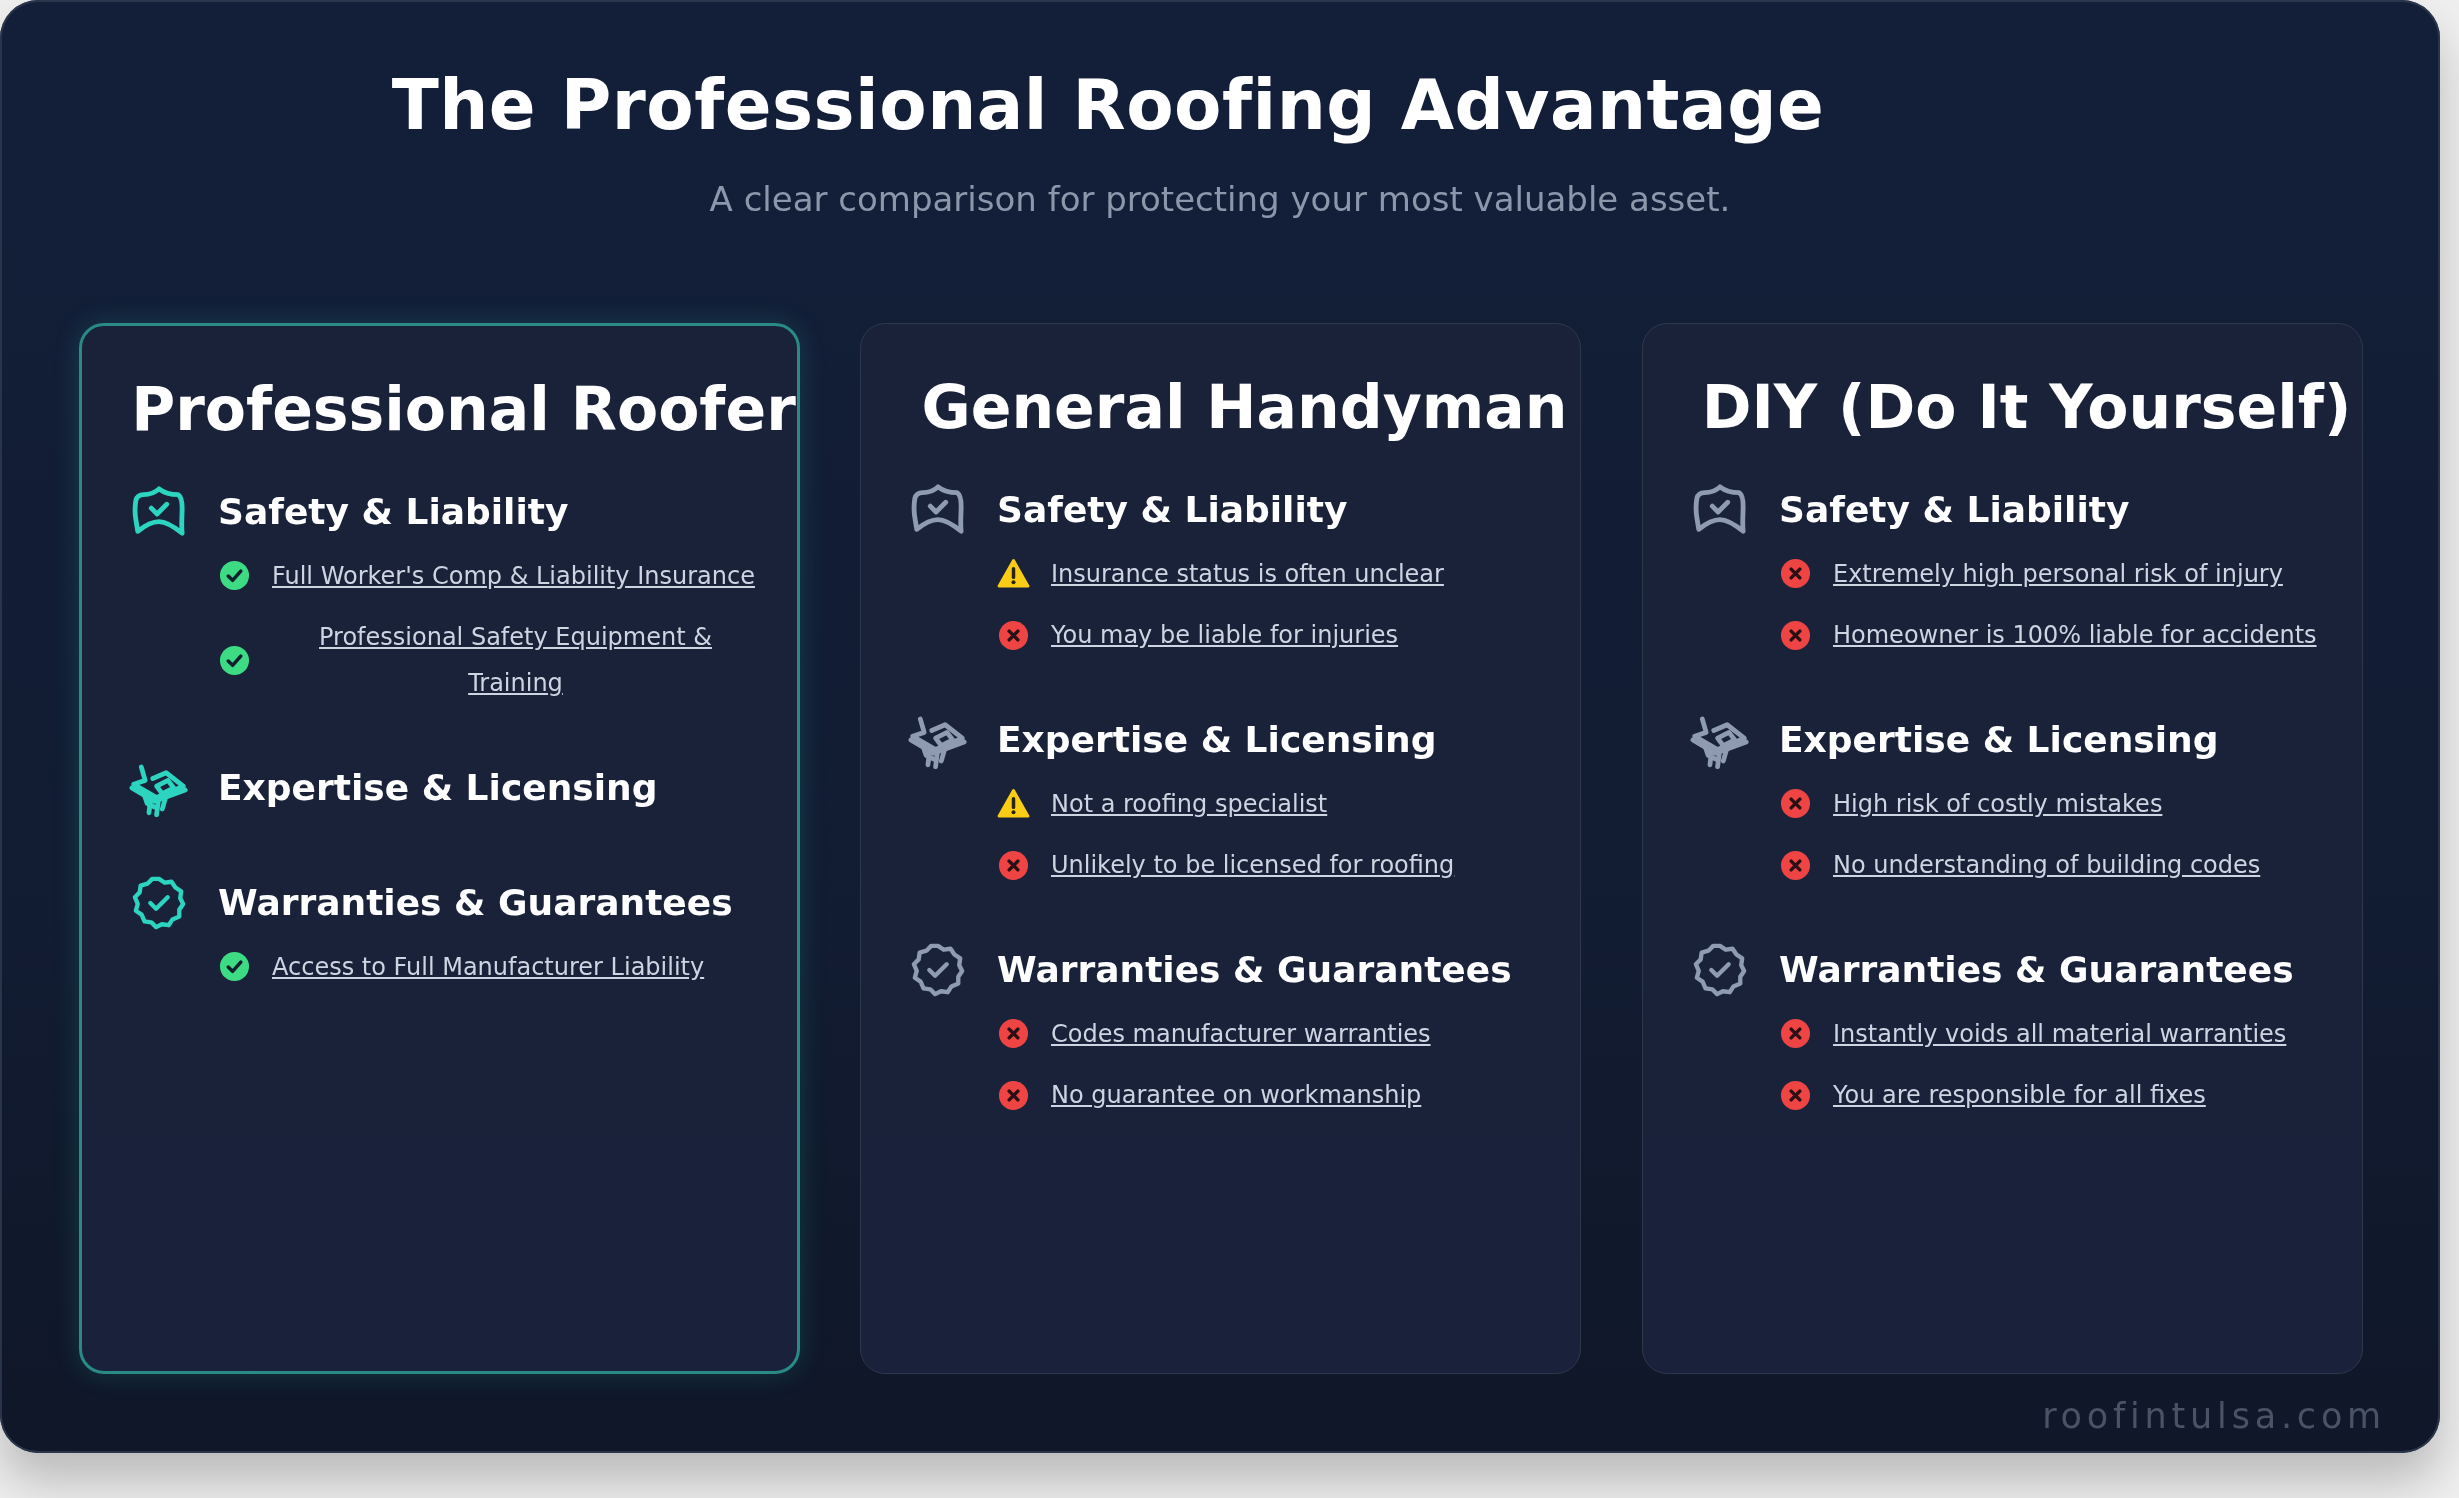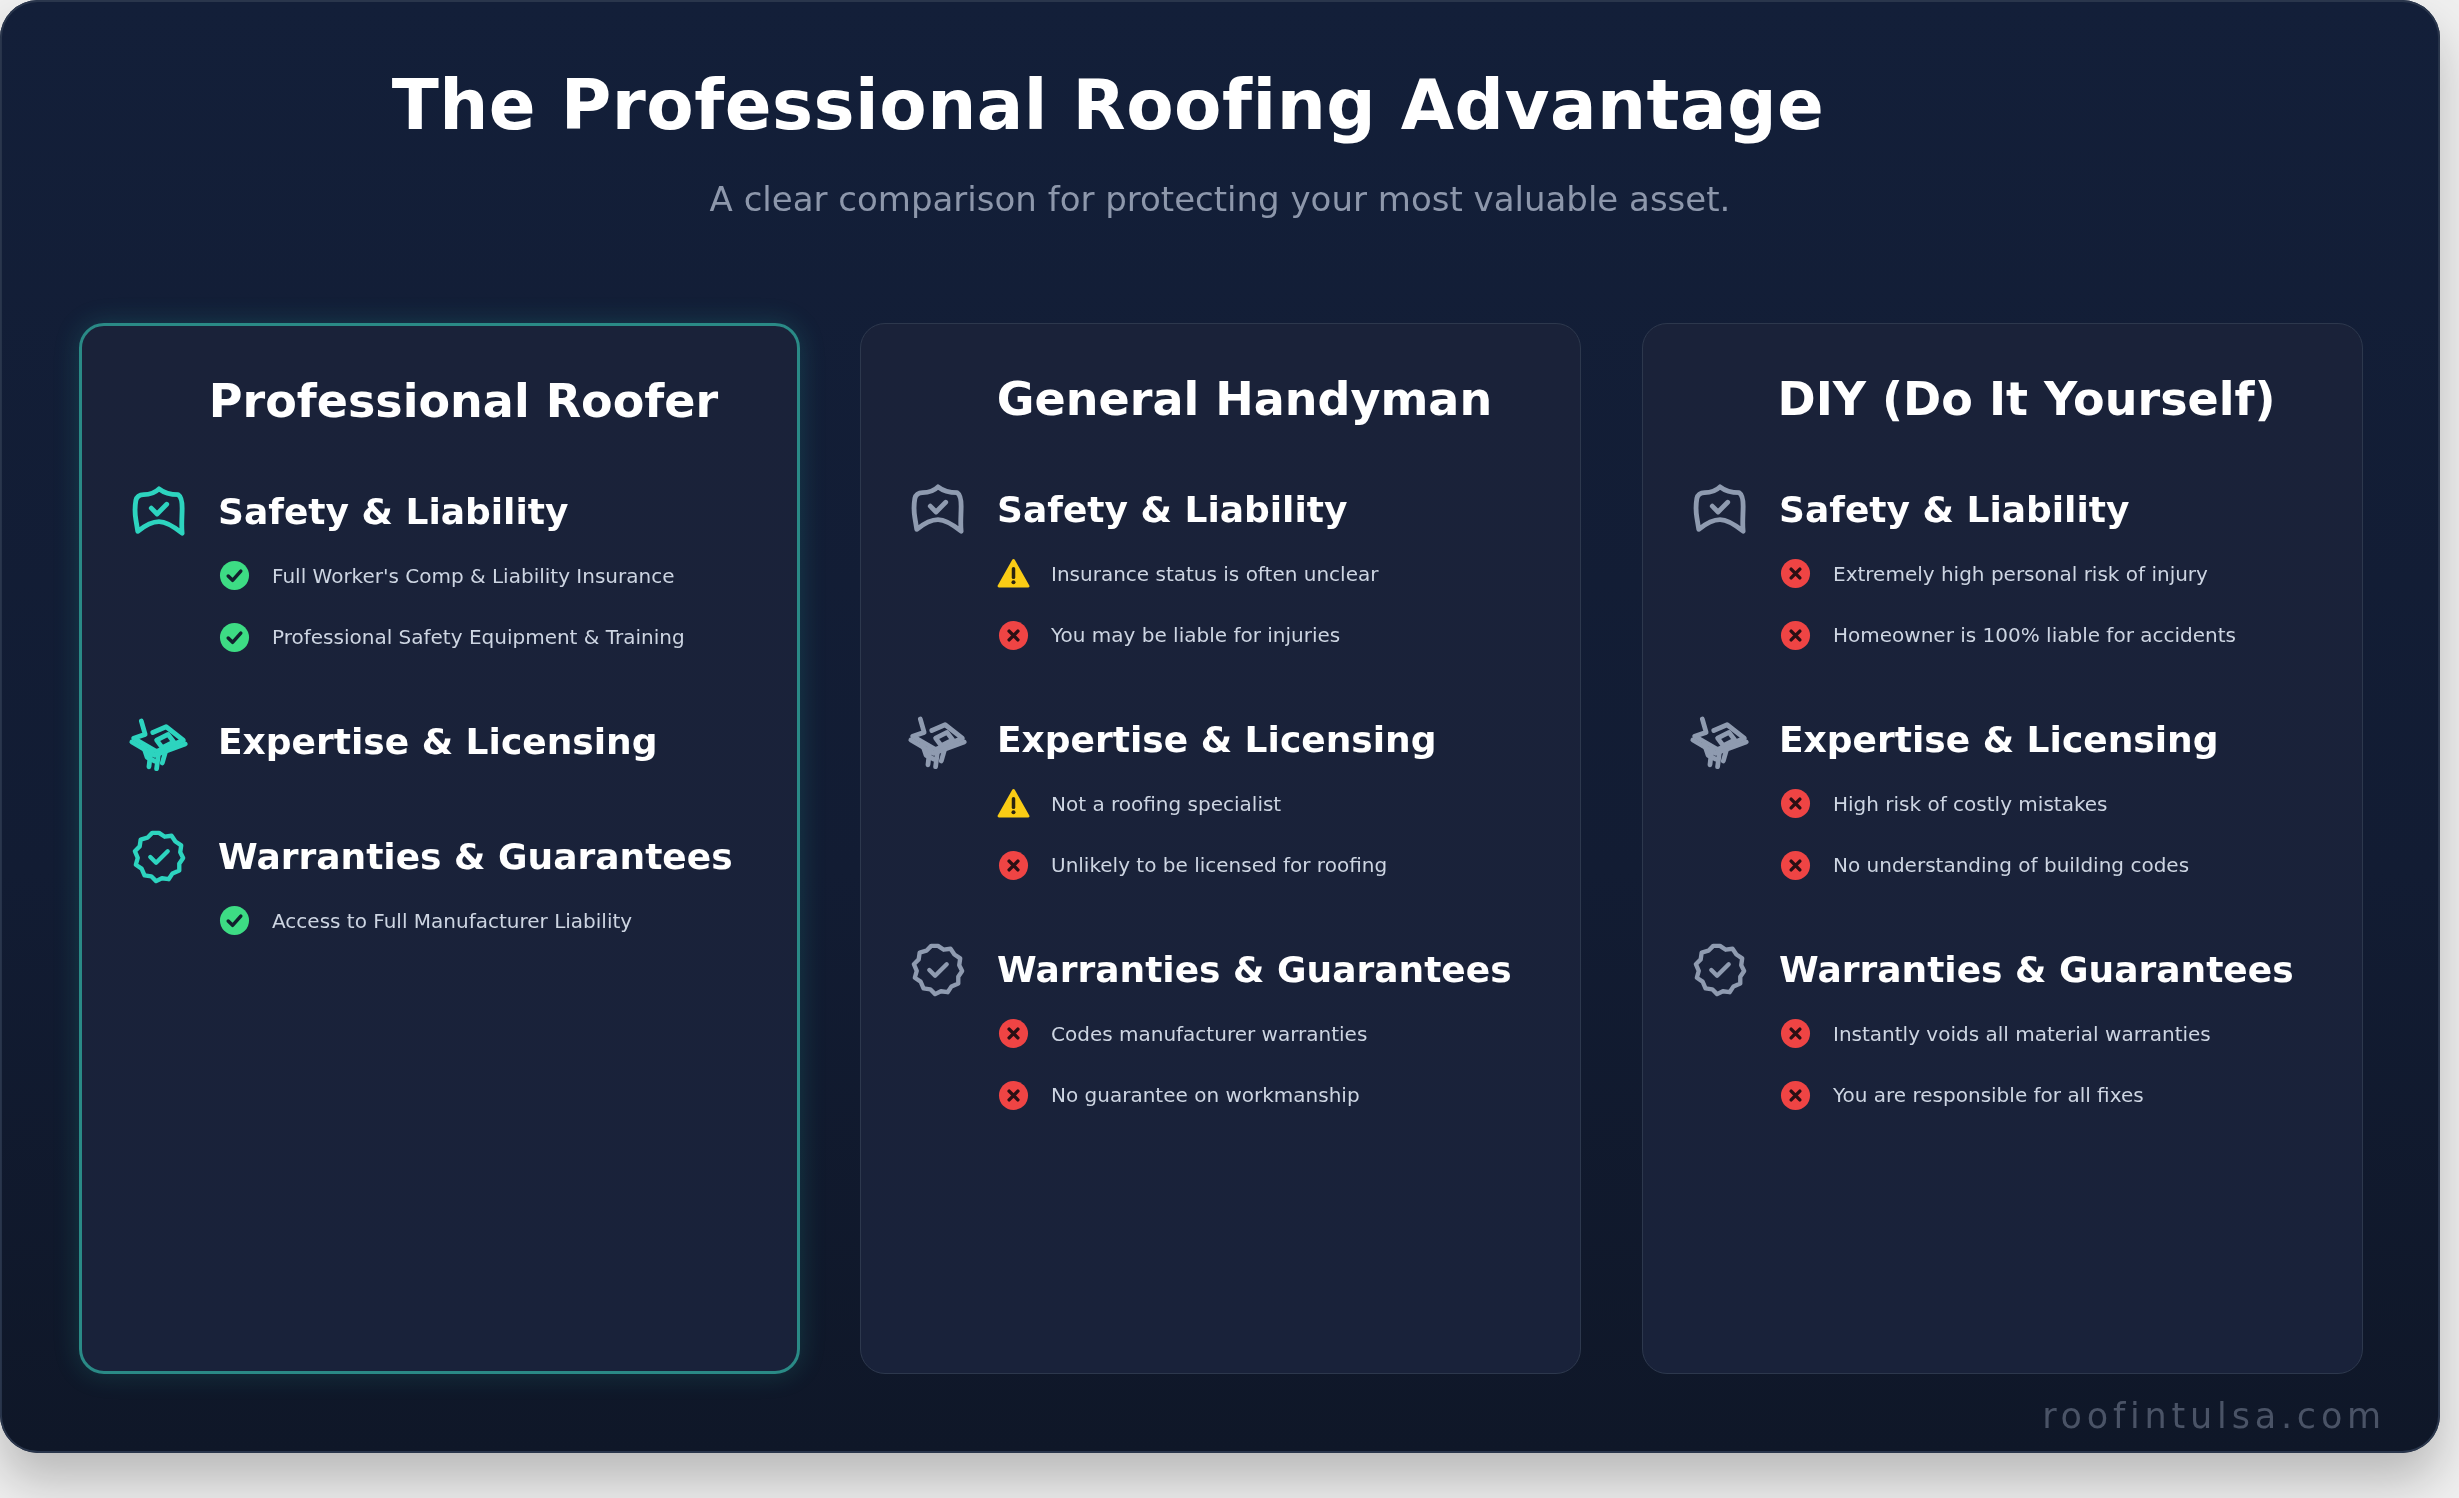--- a/index.html
+++ b/index.html
@@ -32,21 +32,21 @@
     background: linear-gradient(180deg, #1a2239 0%, #19223a 100%);
     border: 1.9px solid #2d384d;
   }
   .card.featured {
     border: 3.8px solid #2a8a86;
     box-shadow: 0 0 27px rgba(45,212,191,0.18);
   }
   .card-title {
     position: absolute; left: 0; right: 0; top: 48px;
     text-align: center; color: #ffffff;
-    font-size: 46px; font-weight: bold; padding-left: 48px;
+    font-size: 60px; font-weight: bold; padding-left: 48px;
   }
   .sections {
     position: absolute; left: 44px; right: 38px; top: 152px; text-align: center;
   }
   .section { margin-bottom: 48px; }
   .section-head {
     display: flex; align-items: center; height: 67px;
   }
   .section-icon {
     width: 65px; height: 65px; flex: 0 0 65px;
@@ -60,21 +60,21 @@
   .item {
     display: flex; align-items: center;
     margin-bottom: 15.4px;
   }
   .bullet {
     width: 33px; height: 33px; flex: 0 0 33px;
     display: flex; align-items: center; justify-content: center;
   }
   .item-text {
     margin-left: 21px; color: #cdd5e2;
-    font-size: 20px; line-height: 46px;
+    font-size: 24px; line-height: 46px; text-decoration: underline;
   }
   .watermark {
     position: absolute; right: 54px; top: 1396px;
     color: #4a5366; font-size: 35px; font-weight: normal;
     letter-spacing: 4.8px;
   }
 </style>
 </head>
 <body>
 

